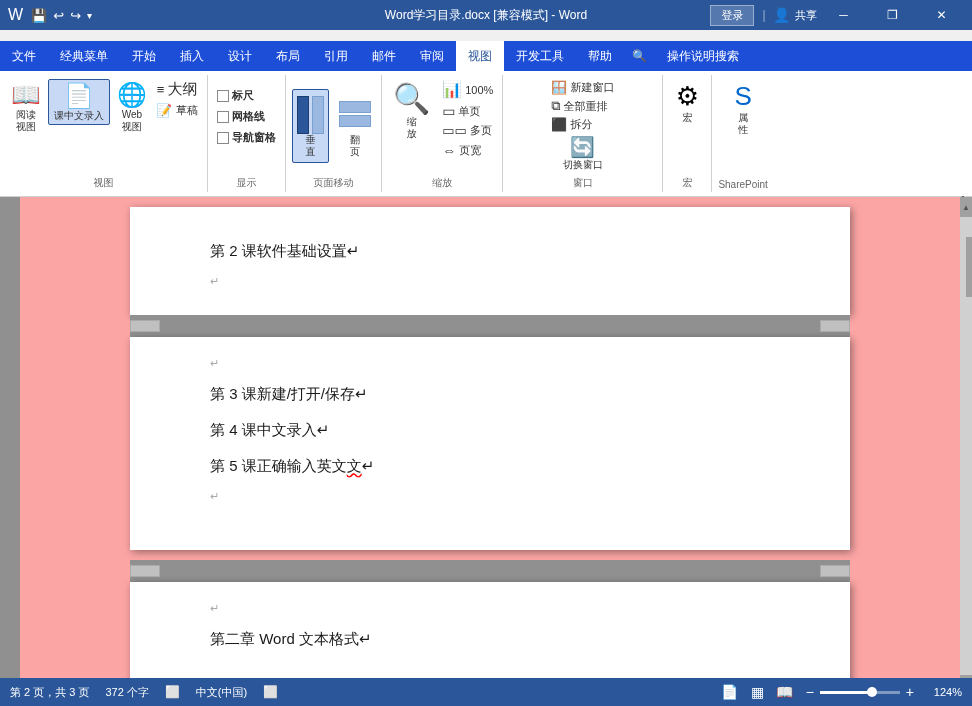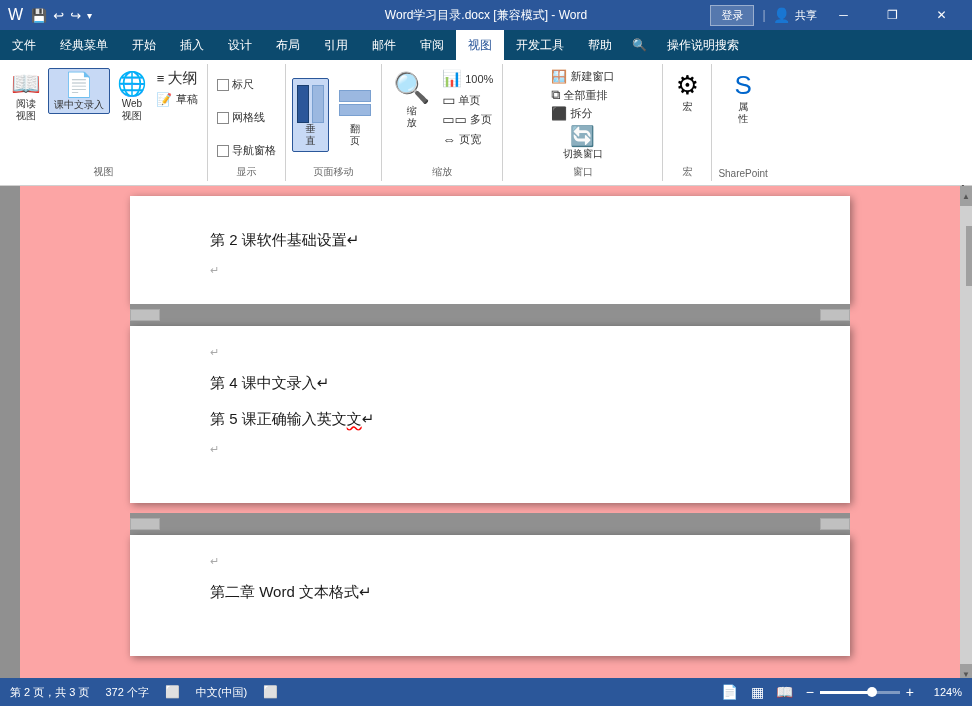--- a/index.html
+++ b/index.html
@@ -75,22 +75,23 @@
       font-size: 13px;
       cursor: pointer;
     }
     .dropdown-arrow {
       color: white;
       font-size: 10px;
       cursor: pointer;
     }
     .ribbon-tabs {
       display: flex;
-      background: #0c4a6e;
+      background: #1d4ed8;
       height: 30px;
+      margin-top: 11px;
     }
     .ribbon-tab {
       padding: 0 12px;
       color: white;
       font-size: 12px;
       display: flex;
       align-items: center;
       cursor: pointer;
       height: 30px;
     }
@@ -362,21 +363,21 @@
         <div class="srow">
           <span style="font-size:13px;">📝</span>
           <span style="font-size:11px;">草稿</span>
         </div>
       </div>
     </div>
     <div class="rgroup-label">视图</div>
   </div>
 
   <div class="rgroup">
-    <div class="rgroup-top" style="flex-direction:column;gap:16px;padding-top:8px;">
+    <div class="rgroup-top" style="flex-direction:column;gap:4px;padding-top:8px;font-weight:bold;">
       <div class="srow">
         <span class="chk"></span>
         <span>标尺</span>
       </div>
       <div class="srow">
         <span class="chk"></span>
         <span>网格线</span>
       </div>
       <div class="srow">
         <span class="chk"></span>
@@ -503,20 +504,23 @@
       </div>
       <div style="display:flex;align-items:center;">
         <div style="width:30px;height:12px;background:#c0c0c0;border:1px solid #aaa;"></div>
       </div>
     </div>
 
     <div style="background:white;width:720px;margin:0 auto 10px;padding:20px 80px 40px 80px;box-shadow:2px 2px 8px rgba(0,0,0,0.4);">
 
       <div style="color:#aaa;font-size:11px;margin-bottom:4px;">↵</div>
 
+      <div class="doc-heading">
+        <span>第 3 课新建/打开/保存↵</span>
+      </div>
 
       <div class="doc-heading">
         <span>第 4 课中文录入↵</span>
       </div>
 
       <div class="doc-heading">
         <span>第 5 课正确输入英文<span class="wavy-underline">文</span>↵</span>
       </div>
 
       <div style="height:20px;color:#aaa;font-size:11px;">↵</div>

